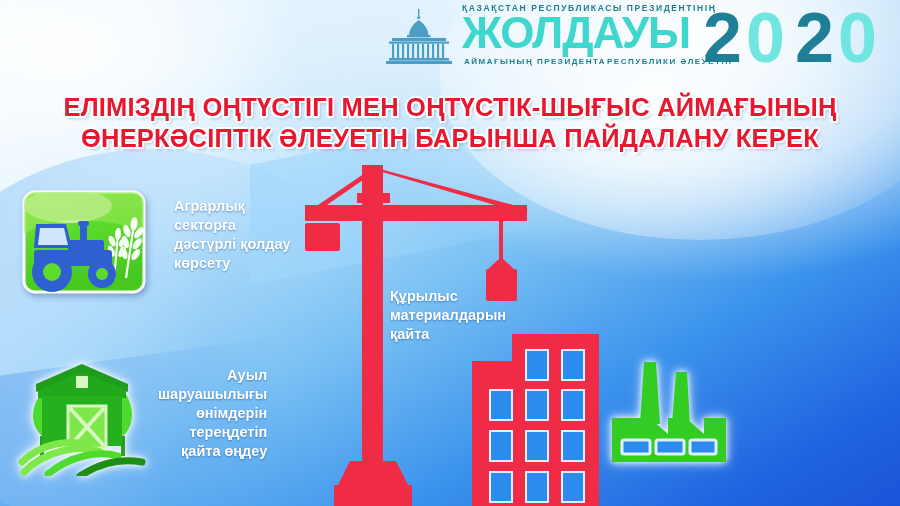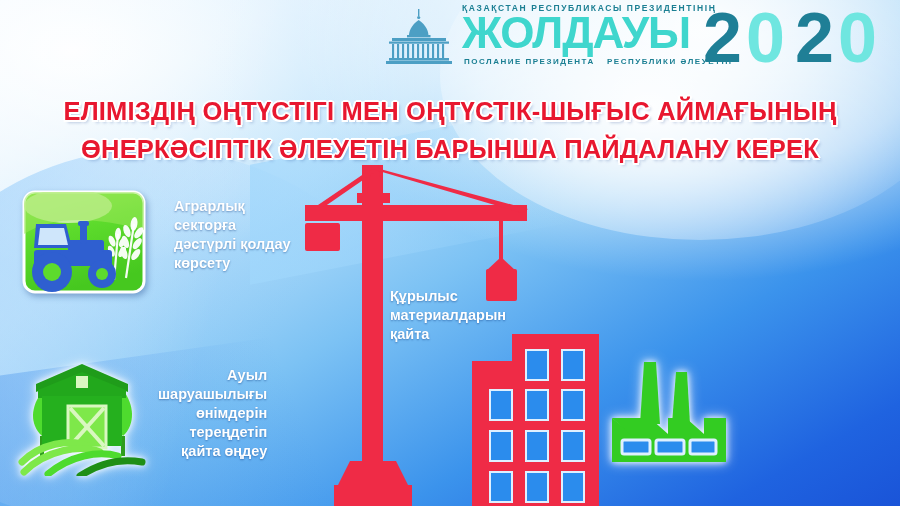--- a/index.html
+++ b/index.html
@@ -51,21 +51,21 @@
   }
   .logo-bot-r{
     position:absolute;left:145px;top:55px;font-size:8px;font-weight:bold;
     letter-spacing:1.5px;color:#1b7f93;white-space:nowrap;
   }
   #year{position:absolute;left:243px;top:0px;width:190px;height:72px;}
 
   
   #headline{
     position:absolute;left:0;top:92px;width:900px;text-align:center;
-    font-size:25.5px;font-weight:bold;line-height:38px;letter-spacing:.2px;
+    font-size:25.5px;font-weight:bold;line-height:31px;letter-spacing:.2px;
     color:#e8172f;
     -webkit-text-stroke:0px;
     text-shadow:
       2px 0 0 #fff,-2px 0 0 #fff,0 2px 0 #fff,0 -2px 0 #fff,
       1.5px 1.5px 0 #fff,-1.5px 1.5px 0 #fff,1.5px -1.5px 0 #fff,-1.5px -1.5px 0 #fff,
       2.5px 2.5px 3px rgba(20,60,140,.25);
     white-space:pre-line;
   }
 
   
@@ -131,21 +131,21 @@
           <rect x="64" y="36" width="2.1" height="14"></rect>
         </g>
         <rect x="11" y="50" width="60" height="2.6"></rect>
         <rect x="8" y="53" width="66" height="3"></rect>
       </g>
     </svg>
 
     <div id="logo-block">
       <div class="logo-top">ҚАЗАҚСТАН РЕСПУБЛИКАСЫ ПРЕЗИДЕНТІНІҢ</div>
       <div class="logo-main">ЖОЛДАУЫ</div>
-      <div class="logo-bot-l">ПОСЛАНИЕ ПРЕЗИДЕНТА</div>
+      <div class="logo-bot-l">АЙМАҒЫНЫҢ ПРЕЗИДЕНТА</div>
       <div class="logo-bot-r">РЕСПУБЛИКИ ӘЛЕУЕТІН</div>
 
       <svg id="year" viewBox="0 0 190 72">
         <g font-family="Liberation Sans, sans-serif" font-size="70" font-weight="bold">
           <text x="-2" y="60" fill="#1f7f96">2</text>
           <text x="41" y="60" fill="#6fe6e0">0</text>
           <text x="90" y="60" fill="#1f7f96">2</text>
           <text x="133" y="60" fill="#6fe6e0">0</text>
         </g>
       </svg>

